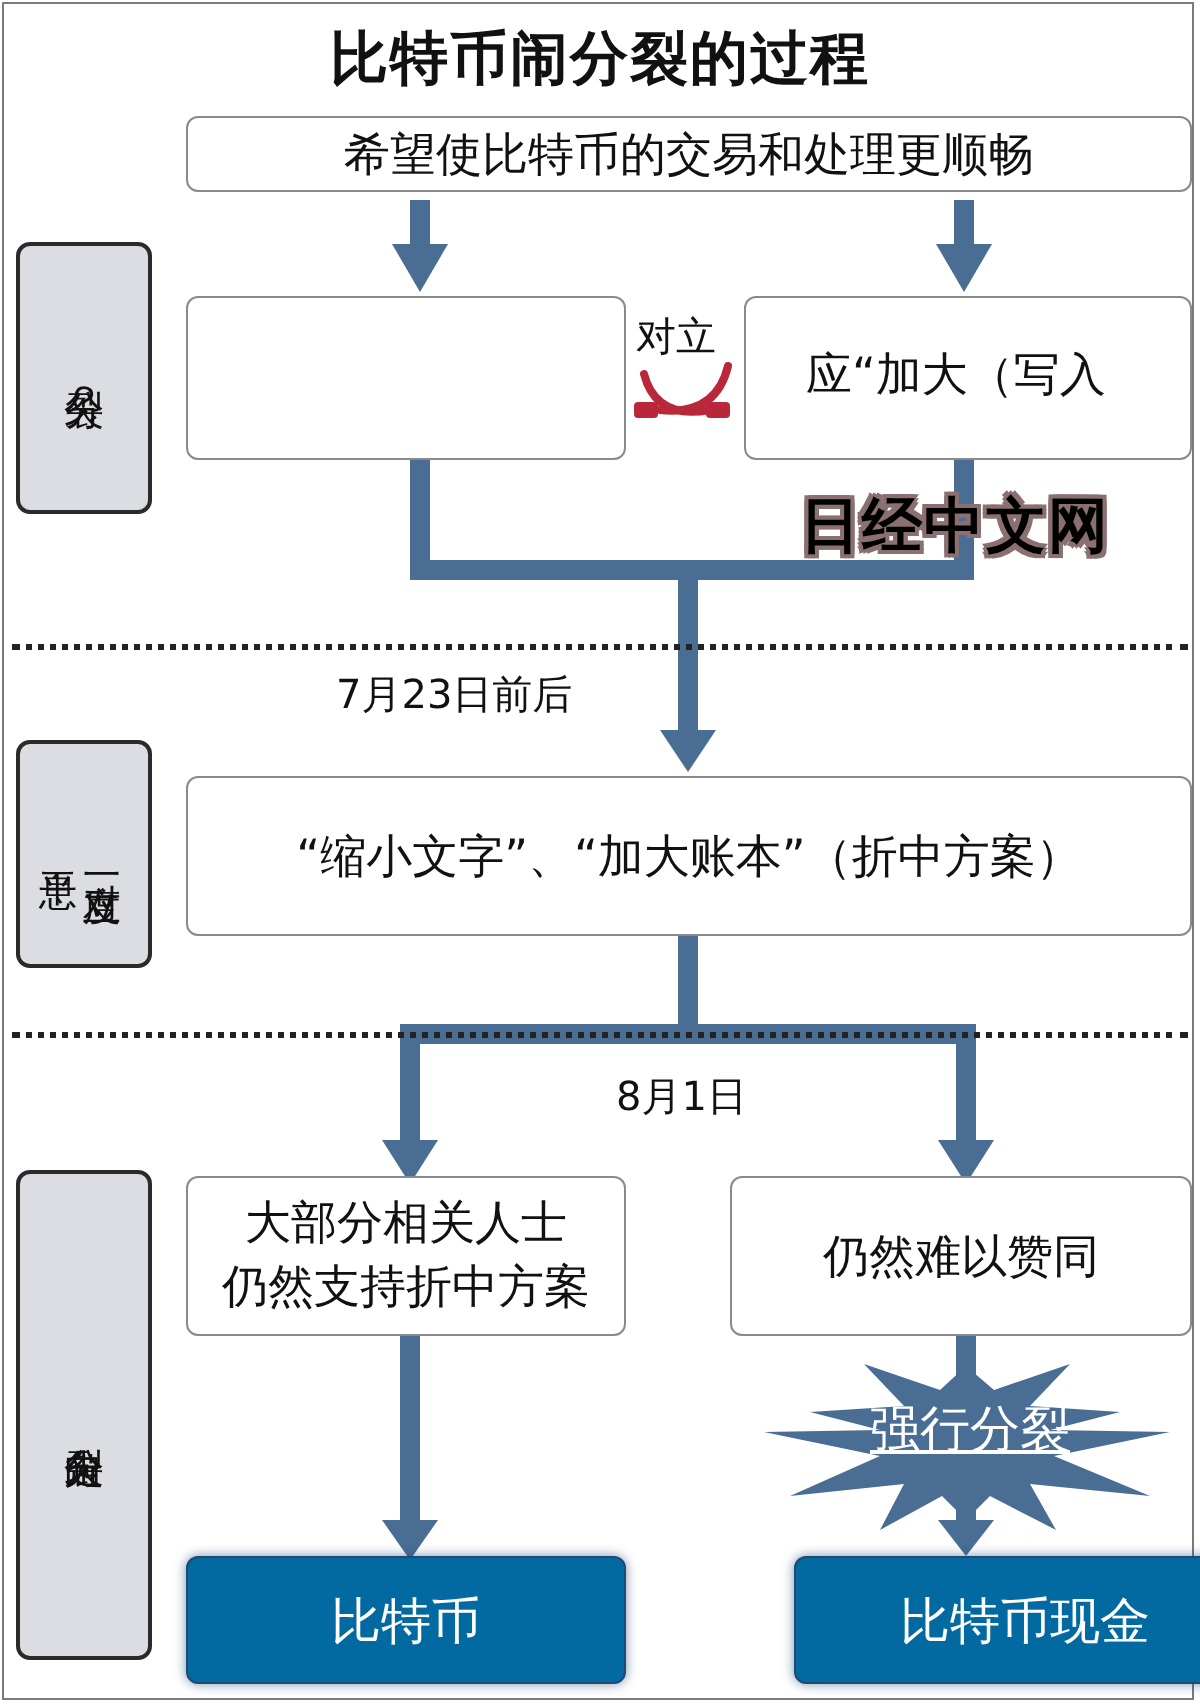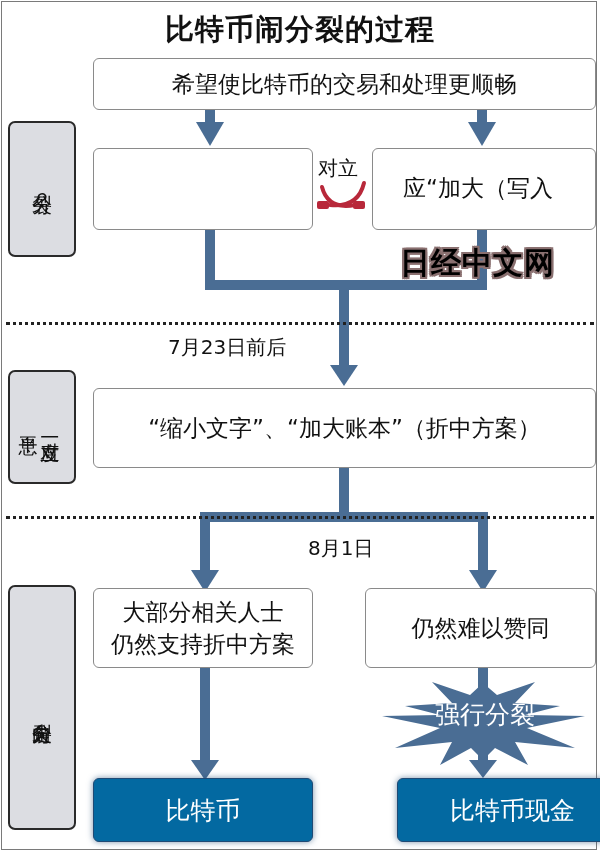--- a/index.html
+++ b/index.html
@@ -40,21 +40,21 @@
   .label { position: absolute; font-size: 20px; color: #111; }
   svg.flow { position: absolute; left: 0; top: 0; }
   .watermark {
     position: absolute; left: 400px; top: 243px; font-size: 30px; font-weight: bold;
     color: #000000; letter-spacing: 1px;
     text-shadow: -2px -2px 0 #8a7070, 2px -2px 0 #8a7070, -2px 2px 0 #8a7070, 2px 2px 0 #8a7070,
                  0 2px 0 #8a7070, 0 -2px 0 #8a7070, 2px 0 0 #8a7070, -2px 0 0 #8a7070;
   }
   .burst-text {
     position: absolute; left: 415px; top: 698px; width: 140px; text-align: center;
-    color: #fff; font-size: 25px;
+    color: #fff; font-size: 25px; text-decoration: underline;
   }
 </style>
 </head>
 <body>
 
 <div class="frame" data-name="diagram-frame"></div>
 
 <div class="title" data-name="diagram-title">比特币闹分裂的过程</div>
 
 <svg class="flow" width="600" height="853" data-name="flow-connectors">
@@ -90,21 +90,21 @@
   <g data-name="crossed-swords-icon" stroke="#b8283a" stroke-width="4" fill="none" stroke-linecap="round">
     <path d="M322,187 Q328,210 355,205"></path>
     <path d="M364,183 Q358,208 330,205"></path>
   </g>
   <g fill="#b8283a">
     <rect x="317" y="201" width="12" height="8" rx="2"></rect>
     <rect x="353" y="201" width="12" height="8" rx="2"></rect>
   </g>
 </svg>
 
-<div class="box" data-name="goal-box" style="left:93px;top:58px;width:503px;height:52px;font-size:23px;">
+<div class="box" data-name="goal-box" style="left:93px;top:58px;width:503px;height:38px;font-size:23px;">
   <span data-name="goal-text">希望使比特币的交易和处理更顺畅</span>
 </div>
 
 <div class="side" data-name="side-label-split-question" style="top:121px;height:136px;">
   <span class="vcol" data-name="side-label-text">分裂？</span>
 </div>
 
 <div class="box" data-name="shrink-text-box" style="left:93px;top:148px;width:220px;height:82px;font-size:23px;justify-content:flex-start;padding-left:20px;text-align:left;line-height:1.45;">
   <div>
   </div>

